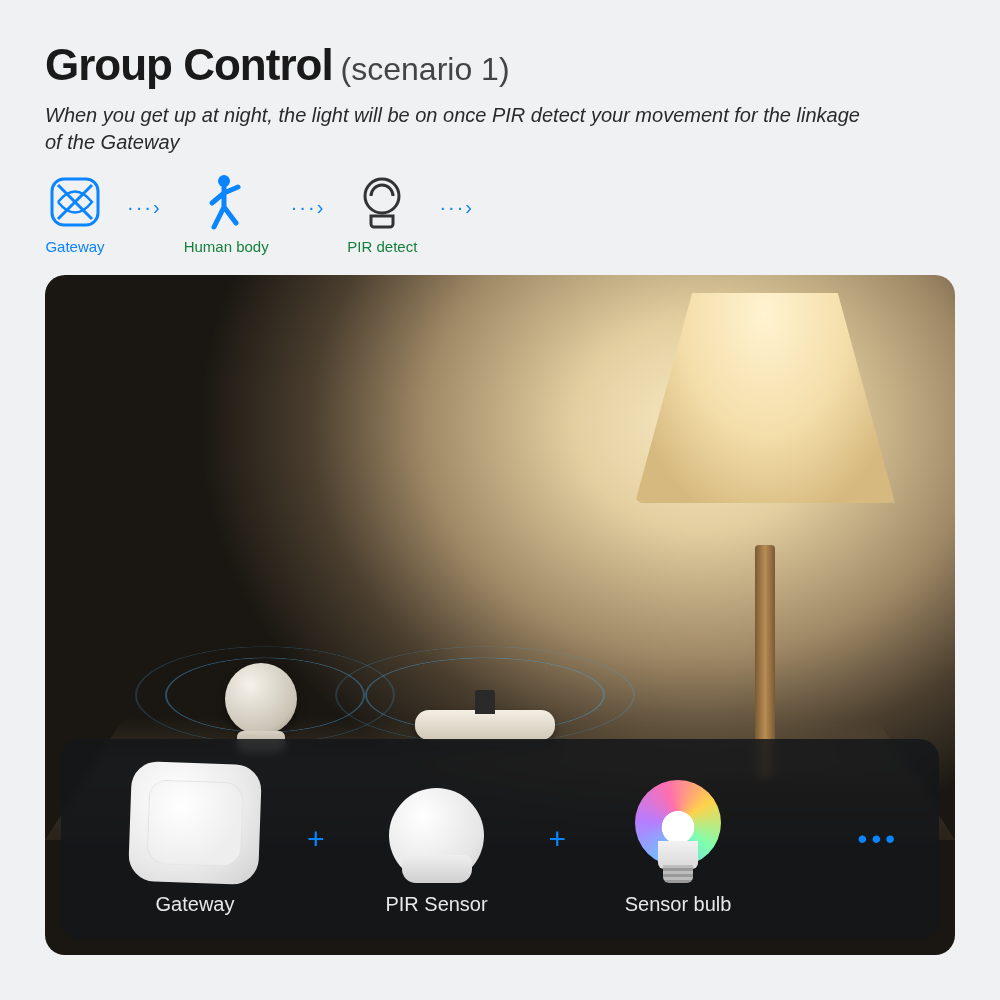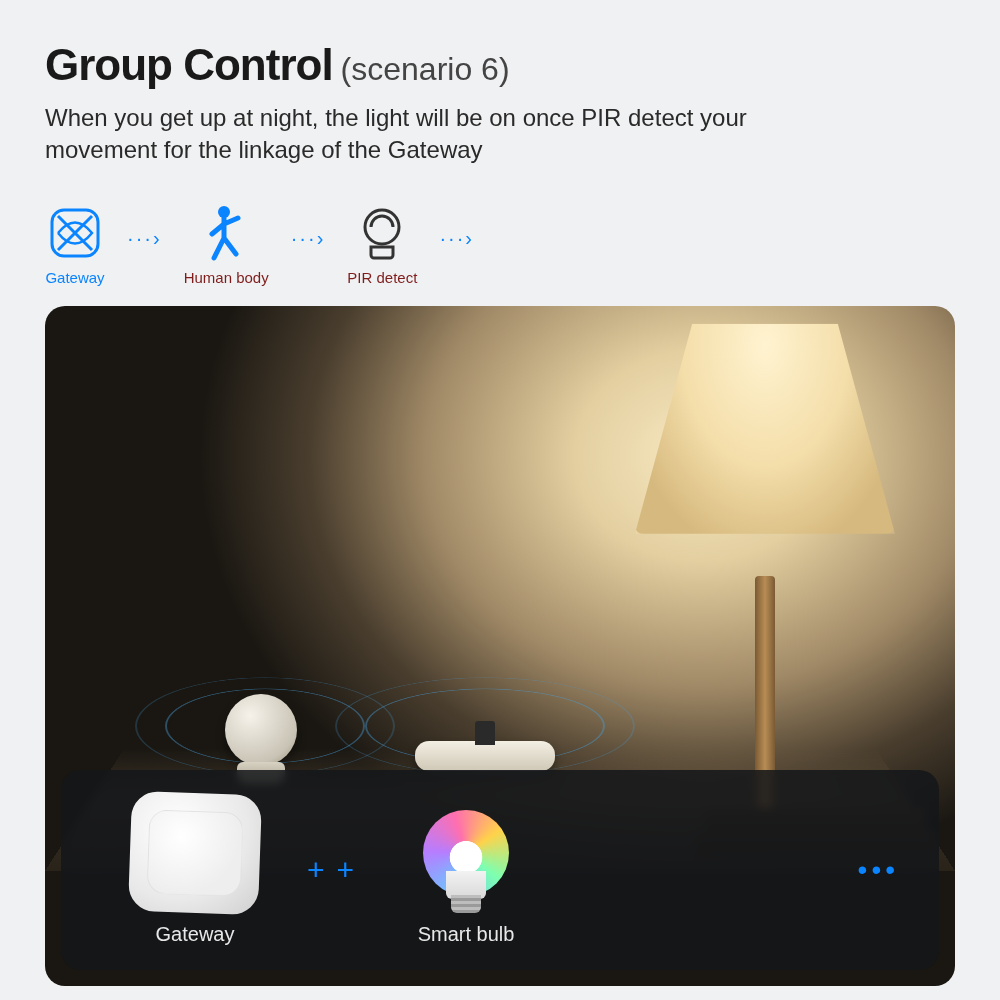--- a/index.html
+++ b/index.html
@@ -24,41 +24,42 @@
     font-size: 44px;
     font-weight: 800;
     letter-spacing: -1px;
   }
   .title-sub {
     font-size: 32px;
     font-weight: 400;
     color: #444;
   }
   .desc {
-    font-size: 24px;
+    font-size: 20px;
     line-height: 1.35;
     color: #2a2a2a;
-    margin-bottom: 36px;
+    margin-bottom: 16px;
     max-width: 820px;
+    font-style: italic;
   }
   .flow-row {
     display: flex;
     align-items: flex-start;
     gap: 22px;
     margin-bottom: 20px;
   }
   .flow-item {
     display: flex;
     flex-direction: column;
     align-items: center;
     gap: 6px;
   }
   .flow-item .label {
     font-size: 15px;
-    color: #7f1d1d;
+    color: #15803d;
   }
   .flow-item.gateway .label { color: #0a84ff; }
   .arrow {
     align-self: flex-start;
     margin-top: 24px;
     color: #0a84ff;
     font-size: 20px;
     letter-spacing: 2px;
   }
   .icon-box {
@@ -274,21 +275,21 @@
     background:repeating-linear-gradient(#bdbdbd 0 3px,#9a9a9a 3px 6px);
     border-radius:0 0 6px 6px;
   }
 </style>
 </head>
 <body>
 
 <div class="page">
   <div class="title-row">
     <span class="title-main">Group Control</span>
-    <span class="title-sub">(scenario 6)</span>
+    <span class="title-sub">(scenario 1)</span>
   </div>
   <p class="desc">When you get up at night, the light will be on once PIR detect your movement for the linkage of the Gateway</p>
 
   <div class="flow-row">
     <div class="flow-item gateway">
       <span class="icon-box">
         <svg width="54" height="54" viewBox="0 0 54 54">
           <rect x="4" y="4" width="46" height="46" rx="12" fill="none" stroke="#0a84ff" stroke-width="3"></rect>
           <path d="M10 10 L44 44 M44 10 L10 44" stroke="#0a84ff" stroke-width="3" fill="none"></path>
           <path d="M10 27 Q27 6 44 27 Q27 48 10 27" stroke="#0a84ff" stroke-width="2.5" fill="none"></path>
@@ -335,25 +336,32 @@
       <div class="wave w4"></div>
     <div class="pir-device"></div>
     <div class="hub-device"></div>
 
     <div class="bar">
       <div class="bar-item">
         <div class="prod prod-gateway"></div>
         <span class="caption">Gateway</span>
       </div>
       <span class="plus">+</span>
+      <div class="bar-item">
+        <div class="prod prod-pir">
+          <div class="stand"></div>
+            <div class="ball"></div>
+        </div>
+        <span class="caption">PIR Sensor</span>
+      </div>
       <span class="plus">+</span>
       <div class="bar-item">
         <div class="prod prod-bulb">
           <div class="b-top"></div>
             <div class="b-neck"></div>
             <div class="b-screw"></div>
         </div>
-        <span class="caption">Smart bulb</span>
+        <span class="caption">Sensor bulb</span>
       </div>
       <span class="dots">•••</span>
     </div>
   </div>
 </div>
 
 </body></html>

